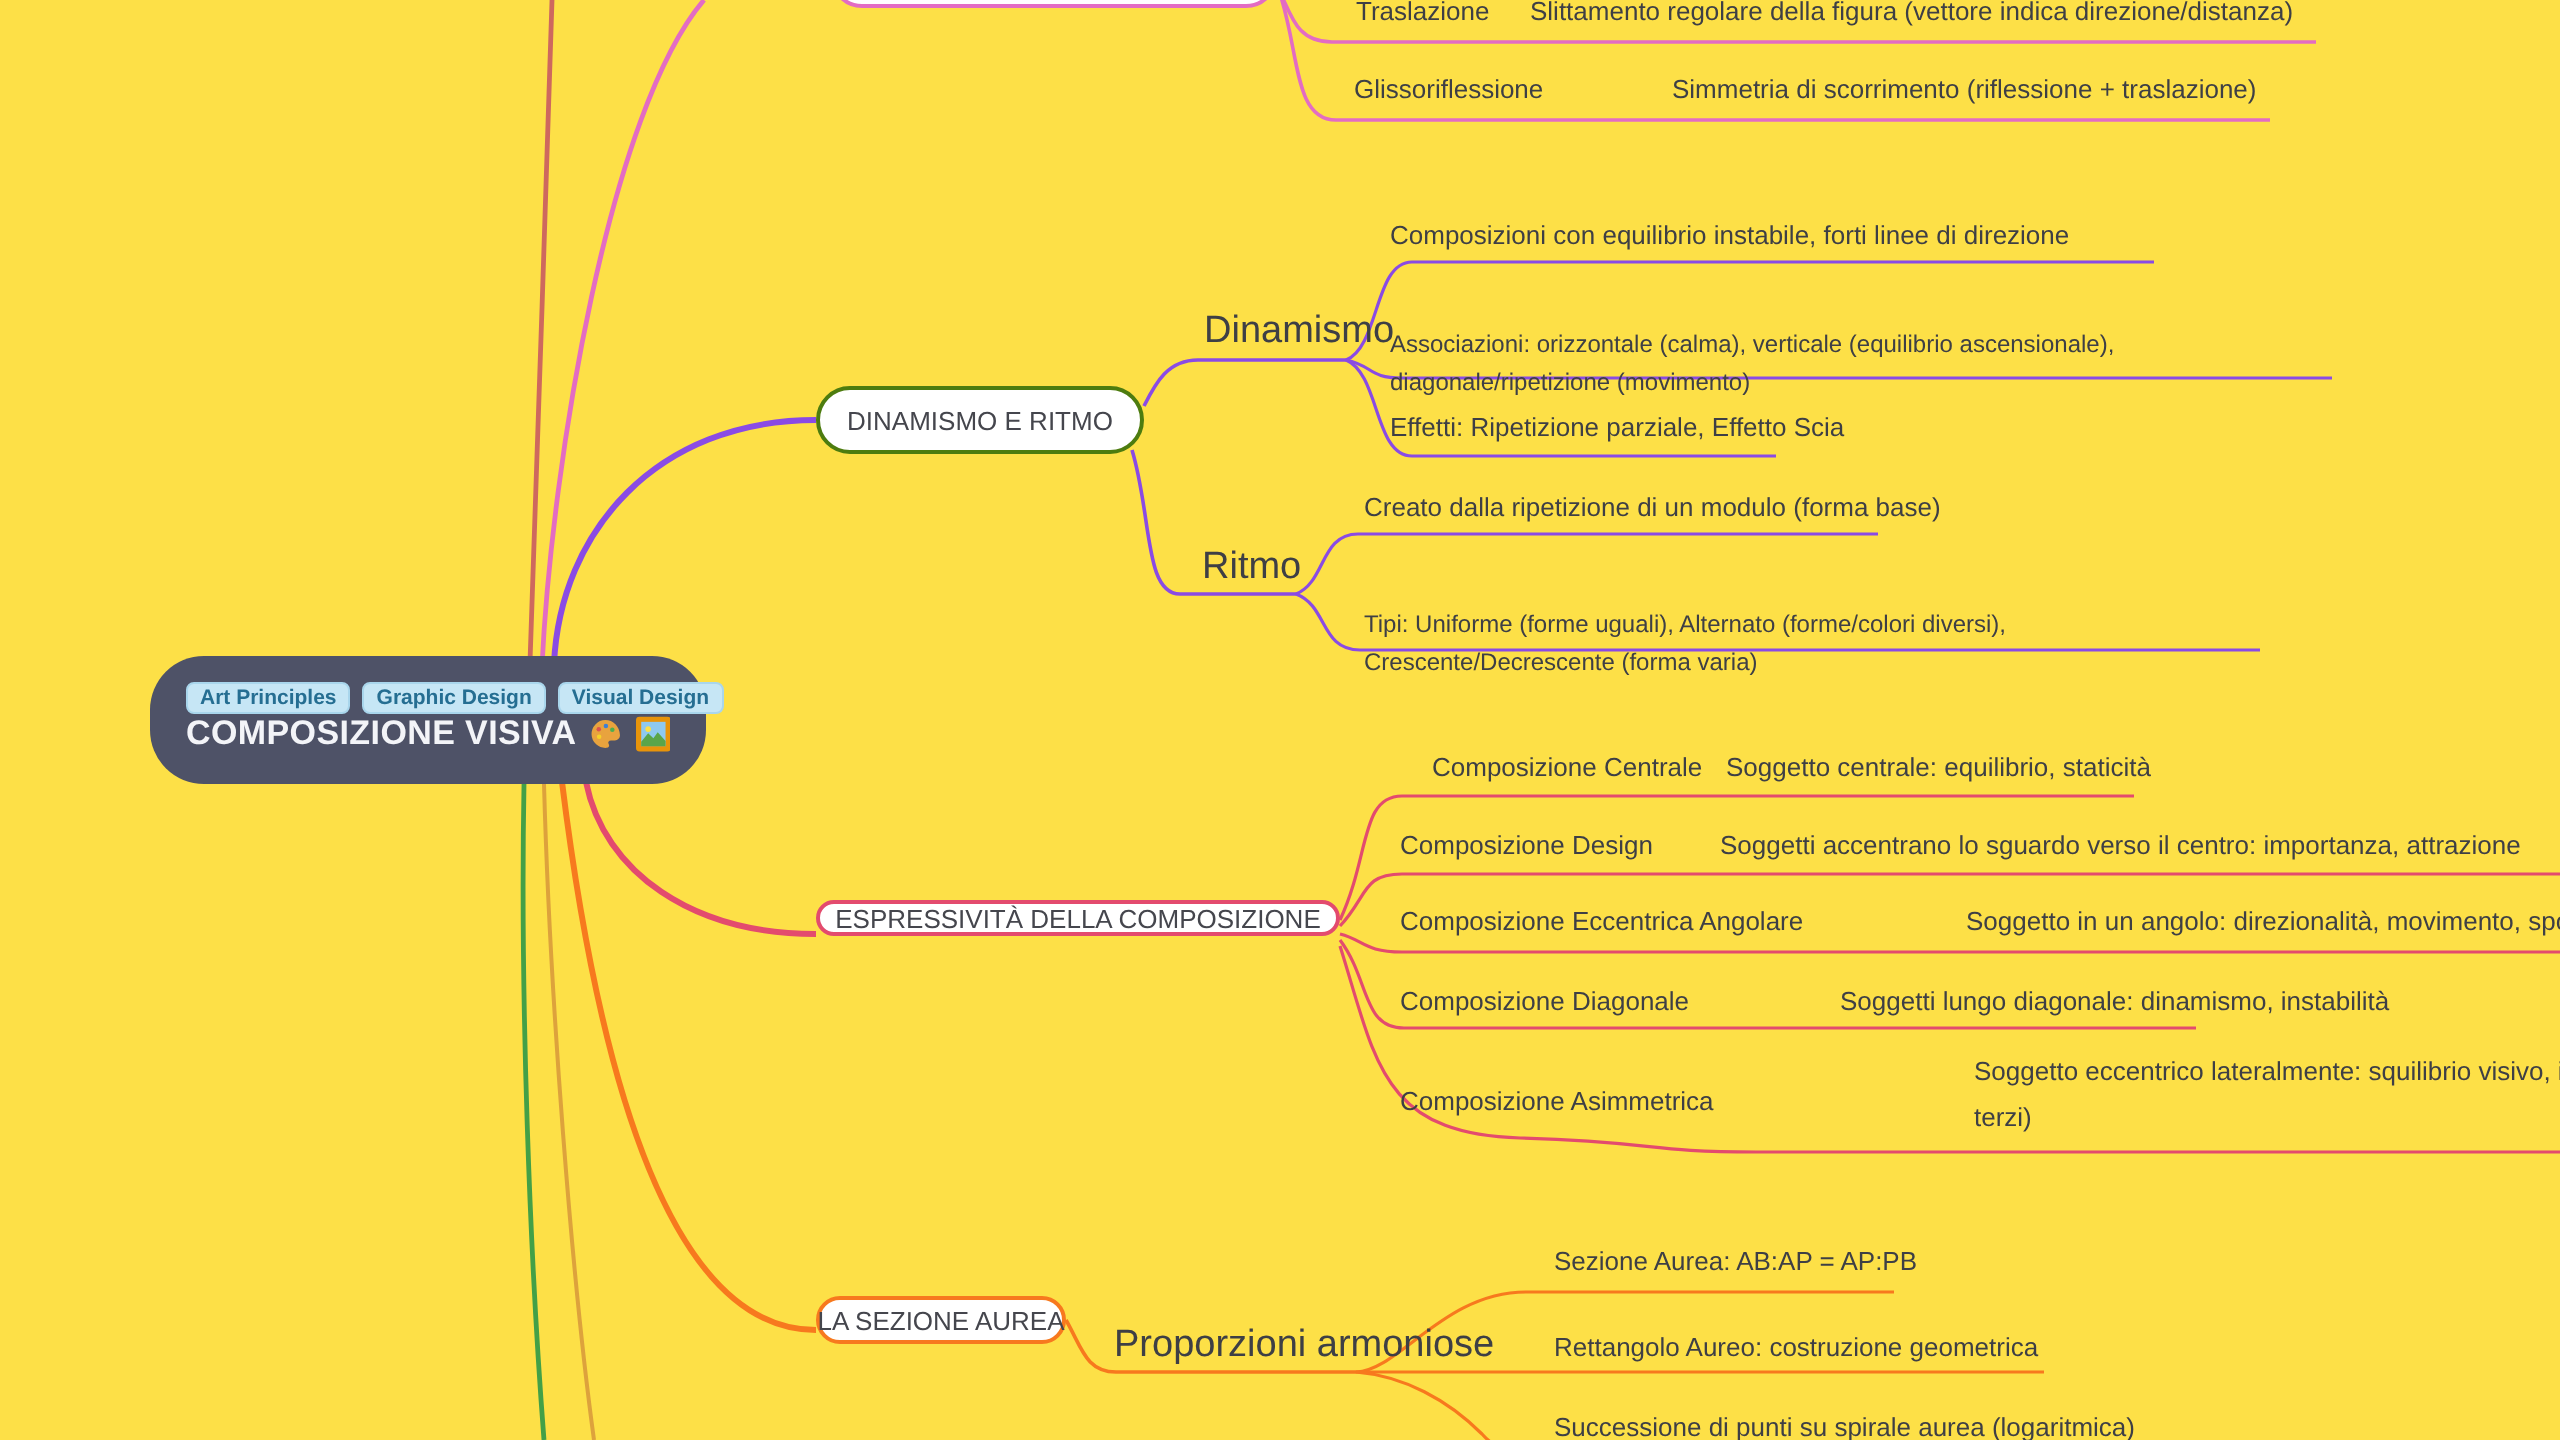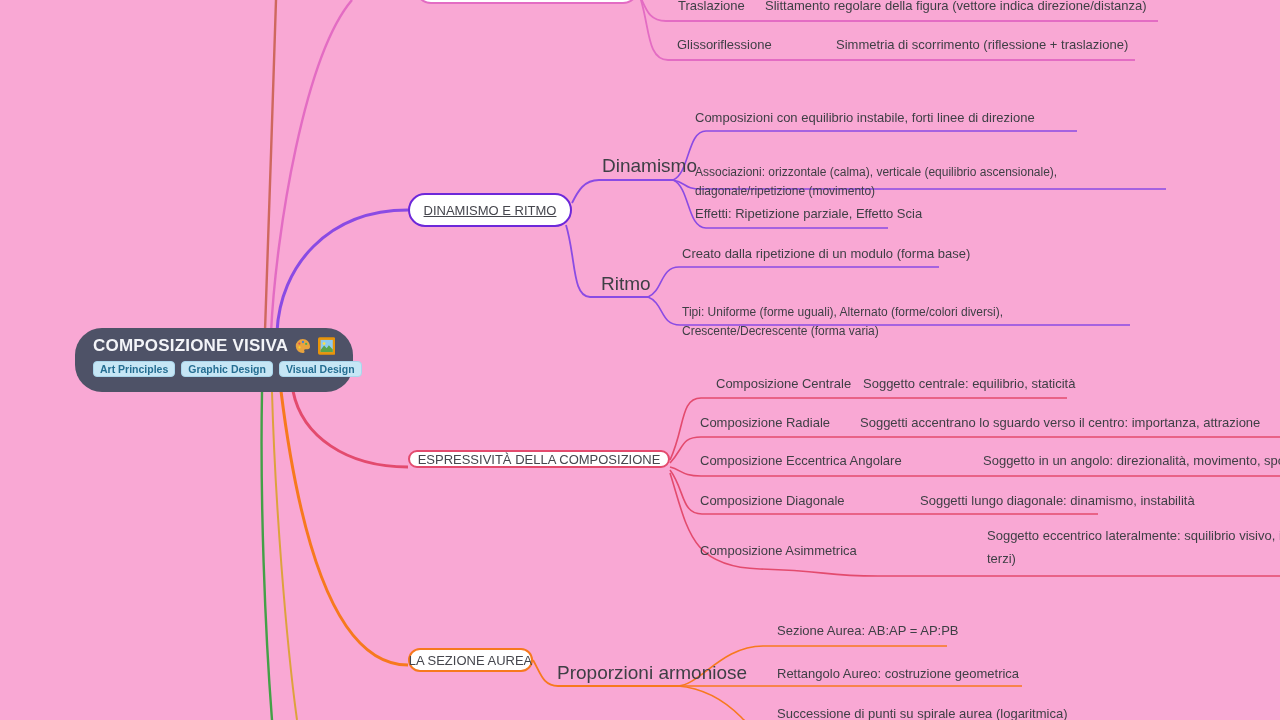--- a/index.html
+++ b/index.html
@@ -1,31 +1,31 @@
 <!DOCTYPE html>
 <html><head>
 <meta charset="utf-8">
 <style>
   html,body{margin:0;padding:0;background:#f4f4f6;}
   #canvas{
     position:relative;width:1280px;height:720px;overflow:hidden;
-    background:#f9a8d4;
+    background:#fde047;
     font-family:"Liberation Sans",sans-serif;
     color:#3e3f45;
   }
   #wires{position:absolute;left:0;top:0;width:1280px;height:720px;}
   .txt{position:absolute;font-size:13px;line-height:15px;white-space:nowrap;color:#3e3f45;}
   .txt2{position:absolute;font-size:12px;line-height:19px;white-space:nowrap;color:#3e3f45;margin-top:17px;}
   .sublabel{position:absolute;font-size:19px;line-height:16px;white-space:nowrap;color:#3e3f45;}
   .topic{
     position:absolute;background:#ffffff;border-radius:17px;
     display:flex;align-items:center;justify-content:center;
     font-size:13px;color:#45464d;white-space:nowrap;box-sizing:border-box;
   }
-  .topic-purple{border:2px solid #6d28d9;text-decoration:underline;}
+  .topic-purple{border:2px solid #4d7c0f;}
   .topic-crimson{border:2px solid #e34b6e;}
   .topic-orange{border:2px solid #f7791e;}
   .topic-pink{border:2px solid #e36cc3;}
   #root-node{
     position:absolute;left:75px;top:328px;width:278px;height:64px;
     background:#4e5267;border-radius:27px;box-sizing:border-box;
     padding:8px 18px 0 18px;
   }
   #root-title{
     display:flex;align-items:center;gap:6px;
@@ -96,49 +96,49 @@
   <div class="txt" style="left:695px;top:206px;">Effetti: Ripetizione parziale, Effetto Scia</div>
 
   <div class="sublabel" style="left:601px;top:276px;">Ritmo</div>
   <div class="txt" style="left:682px;top:246px;">Creato dalla ripetizione di un modulo (forma base)</div>
   <div class="txt2" style="left:682px;top:286px;">
     <span>Tipi: Uniforme (forme uguali), Alternato (forme/colori diversi),</span><br>
     <span>Crescente/Decrescente (forma varia)</span>
   </div>
 
   <div id="root-node">
+    <div id="root-tags">
+      <span class="tag">Art Principles</span>
+      <span class="tag">Graphic Design</span>
+      <span class="tag">Visual Design</span>
+    </div>
     <div id="root-title">
       <span>COMPOSIZIONE VISIVA</span>
       <svg class="icon" viewBox="0 0 20 20">
         <path d="M10 2a8 8 0 1 0 .6 15.98c1.5-.1 1.9-1.2 1.3-2.2-.6-1-.1-2.1 1.4-2.1h2.2a2.9 2.9 0 0 0 2.9-3C18.2 5.6 14.5 2 10 2z" fill="#e8a33e"></path>
         <circle cx="6.2" cy="7.2" r="1.3" fill="#d9534f"></circle>
         <circle cx="10.3" cy="5.4" r="1.3" fill="#3f7fd4"></circle>
         <circle cx="14" cy="7.6" r="1.3" fill="#4caf50"></circle>
         <circle cx="6.4" cy="11.6" r="1.3" fill="#f5d327"></circle>
       </svg>
       <svg class="icon" viewBox="0 0 20 20">
         <rect width="20" height="20" rx="2" fill="#e8940a"></rect>
         <rect x="3" y="3" width="14" height="14" fill="#8ec9f0"></rect>
         <circle cx="7" cy="7.2" r="1.6" fill="#fde047"></circle>
         <path d="M3 14.5l4-5 3 3 2.5-3.5L17 14v3H3z" fill="#5aa54a"></path>
       </svg>
     </div>
-    <div id="root-tags">
-      <span class="tag">Art Principles</span>
-      <span class="tag">Graphic Design</span>
-      <span class="tag">Visual Design</span>
-    </div>
   </div>
 
   <div class="topic topic-crimson" style="left:408px;top:450px;width:262px;height:18px;">ESPRESSIVITÀ DELLA COMPOSIZIONE</div>
 
   <div class="txt" style="left:716px;top:376px;">Composizione Centrale</div>
   <div class="txt" style="left:863px;top:376px;">Soggetto centrale: equilibrio, staticità</div>
 
-  <div class="txt" style="left:700px;top:415px;">Composizione Radiale</div>
+  <div class="txt" style="left:700px;top:415px;">Composizione Design</div>
   <div class="txt" style="left:860px;top:415px;">Soggetti accentrano lo sguardo verso il centro: importanza, attrazione</div>
 
   <div class="txt" style="left:700px;top:453px;">Composizione Eccentrica Angolare</div>
   <div class="txt" style="left:983px;top:453px;">Soggetto in un angolo: direzionalità, movimento, spostamento</div>
 
   <div class="txt" style="left:700px;top:493px;">Composizione Diagonale</div>
   <div class="txt" style="left:920px;top:493px;">Soggetti lungo diagonale: dinamismo, instabilità</div>
 
   <div class="txt" style="left:700px;top:543px;">Composizione Asimmetrica</div>
   <div class="txt" style="left:987px;top:528px;">Soggetto eccentrico lateralmente: squilibrio visivo, interessante (regola dei</div>

